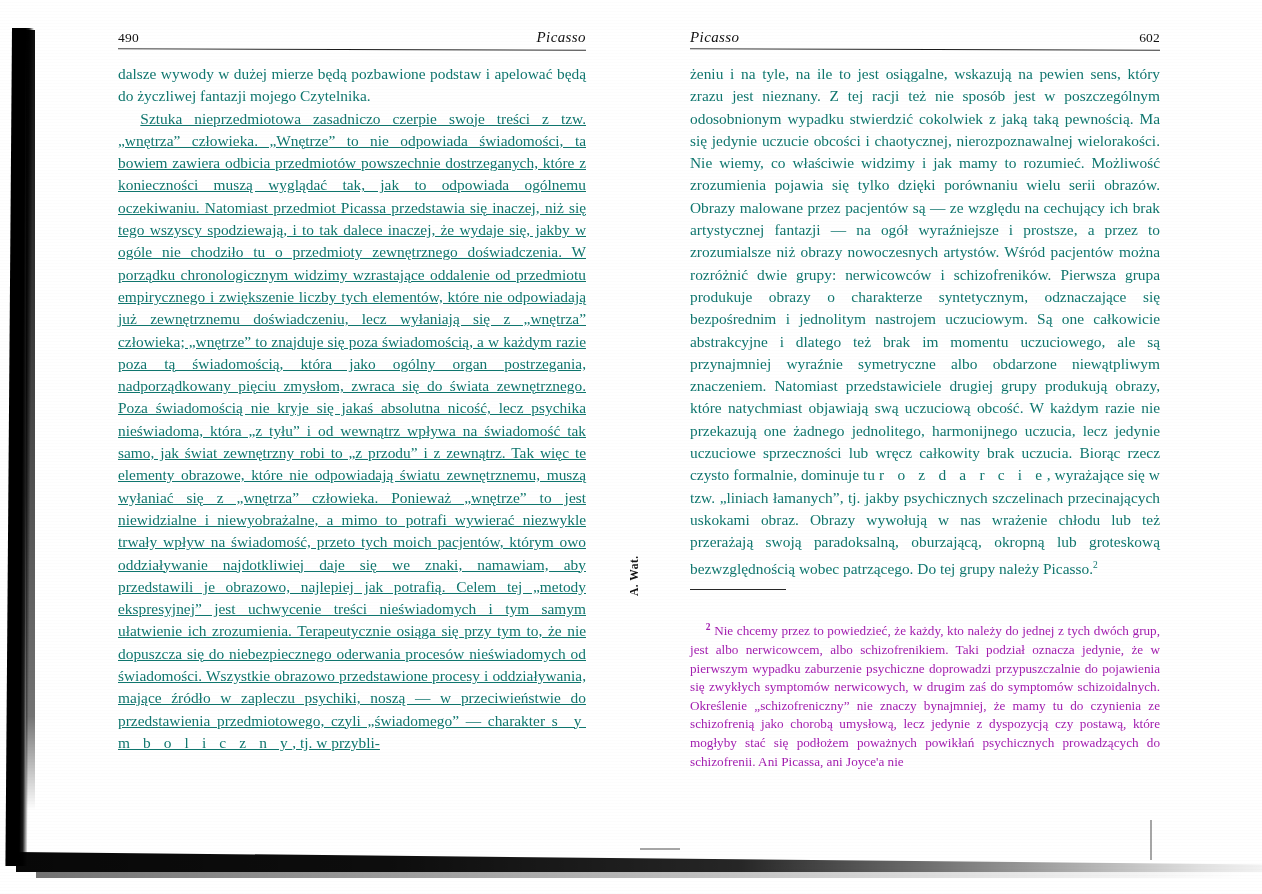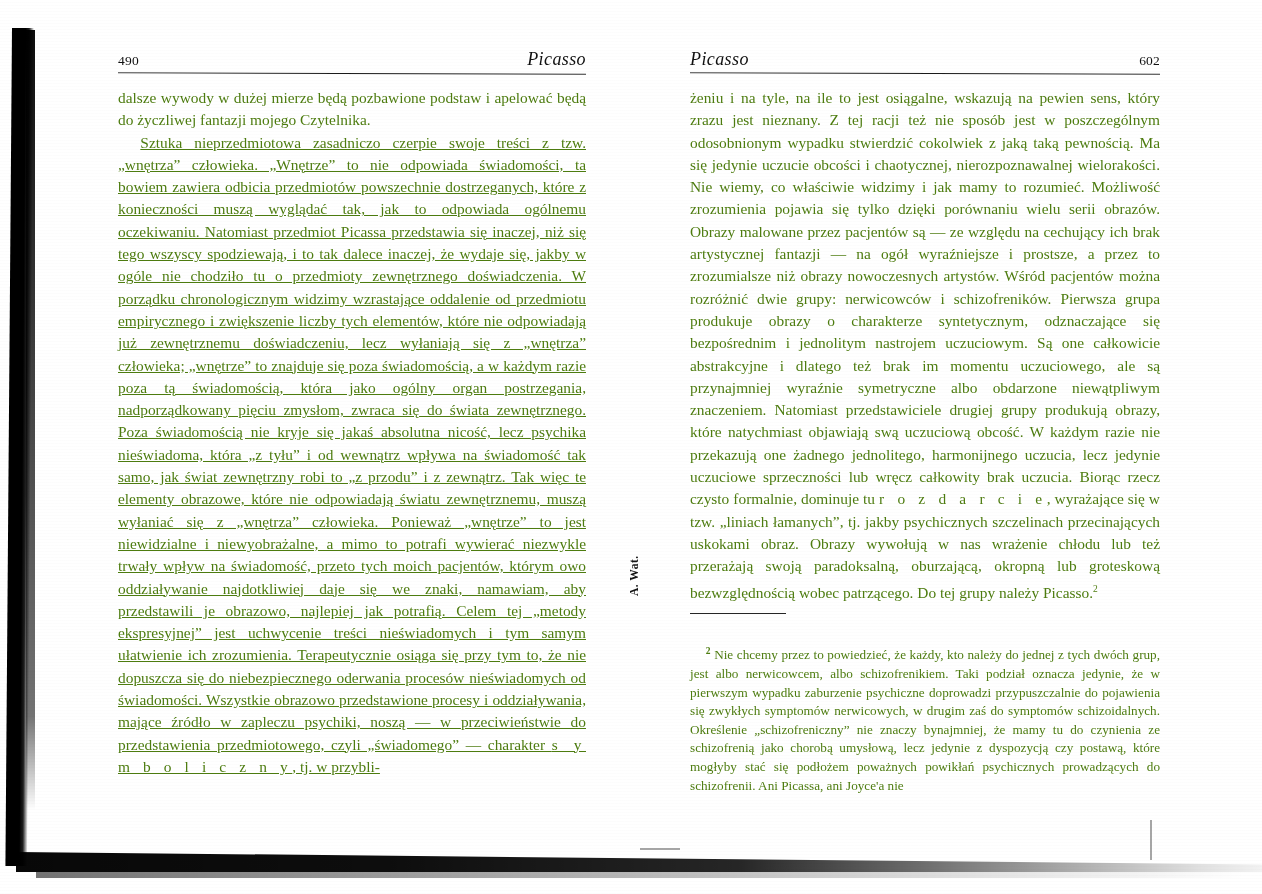--- a/index.html
+++ b/index.html
@@ -62,70 +62,70 @@
     background: linear-gradient(to right, rgba(0,0,0,0.55), rgba(0,0,0,0.25) 55%, rgba(0,0,0,0.10) 80%, rgba(0,0,0,0));
   }
   .scan-speck {
     position: absolute;
     background: rgba(0,0,0,0.35);
   }
 
   
   .col {
     position: absolute;
-    top: 49px;
+    top: 29px;
     width: 468px;
   }
   .col-left  { left: 118px; }
   .col-right { left: 690px; width: 470px; }
 
   .running-head {
     display: flex;
     justify-content: space-between;
     align-items: baseline;
     font-size: 13.5px;
     letter-spacing: 0.2px;
     padding-bottom: 3px;
   }
   .running-head .folio { font-style: normal; }
-  .running-head .title { font-style: italic; font-size: 18px; letter-spacing: 0.4px; }
+  .running-head .title { font-style: italic; font-size: 15px; letter-spacing: 0.4px; }
 
   .head-rule {
     height: 1px;
     background: linear-gradient(to right, rgba(0,0,0,0.75), rgba(0,0,0,0.9) 50%, rgba(0,0,0,0.8));
     margin-bottom: 13px;
   }
   .col-left .head-rule  { transform: rotate(0.16deg); }
   .col-right .head-rule { transform: rotate(0.20deg); }
 
   .body-text {
     font-size: 15.4px;
     line-height: 22.3px;
     text-align: justify;
     text-justify: inter-word;
-    color: #4d7c0f;
+    color: #0f766e;
   }
   .body-text p { margin: 0; }
   .body-text p.indent { text-indent: 1.45em; text-decoration: underline; }
 
   
   .sp { letter-spacing: 0.30em; }
 
   
   .fn-rule {
     width: 96px;
     height: 1px;
     background: rgba(0,0,0,0.85);
     margin: 9px 0 7px 0;
   }
   .footnote {
     font-size: 13.2px;
     line-height: 18.6px;
     text-align: justify;
-    color: #4d7c0f;
+    color: #a21caf;
     margin-top: 28px;
   }
   .footnote p { margin: 0; text-indent: 1.2em; }
   .fn-marker { font-size: 9.5px; vertical-align: super; font-weight: bold; }
   .fn-ref { font-size: 9.5px; vertical-align: super; }
 
   
   .gutter-sig {
     position: absolute;
     left: 628px;

